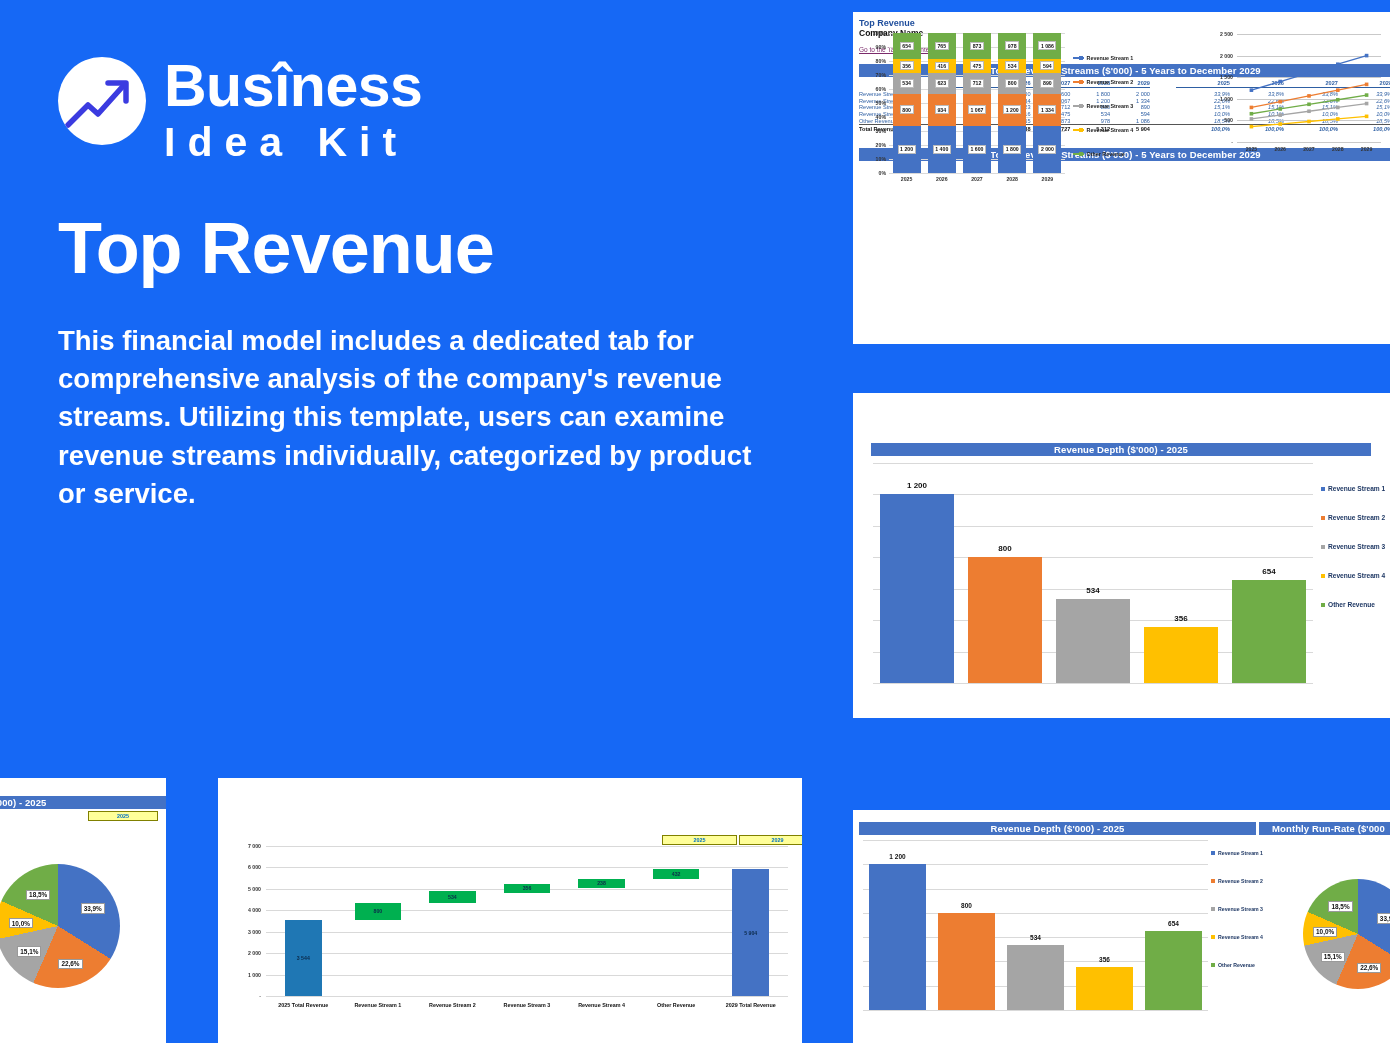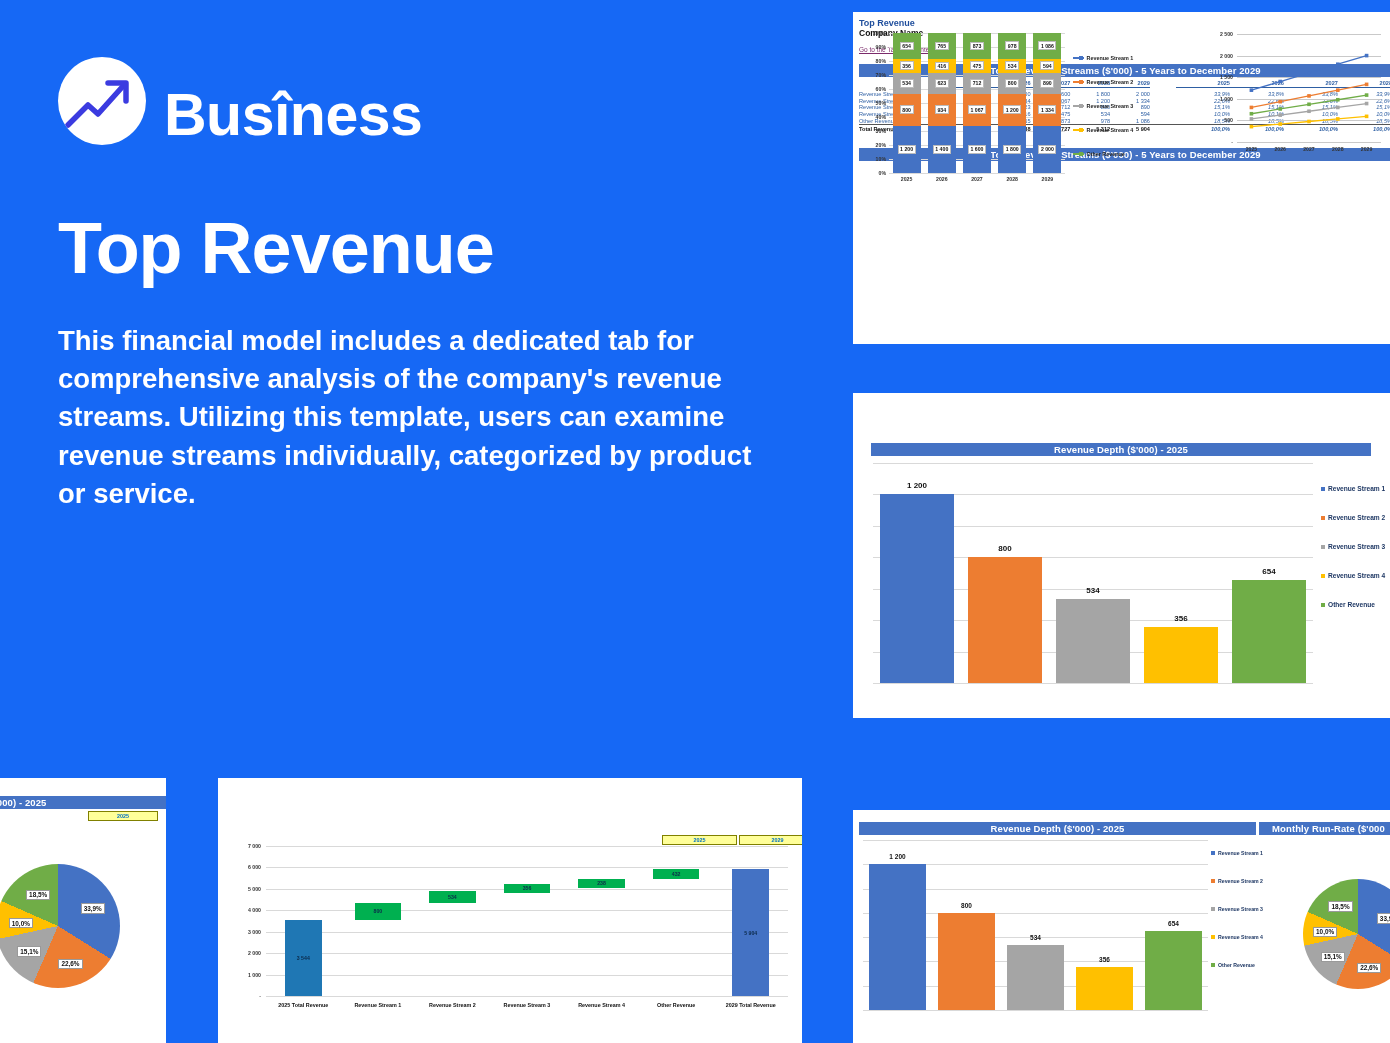--- a/index.html
+++ b/index.html
@@ -4,21 +4,21 @@
 <style>
   * { box-sizing: border-box; margin: 0; padding: 0; }
   html, body { width: 1390px; height: 1043px; overflow: hidden; }
   body {
     background: #1668F5;
     font-family: "Liberation Sans", sans-serif;
     position: relative;
   }
 
   
-  .brand { position: absolute; left: 58px; top: 57px; display: flex; align-items: flex-end; gap: 18px; }
+  .brand { position: absolute; left: 58px; top: 57px; display: flex; align-items: flex-start; gap: 18px; }
   .brand-mark { width: 88px; height: 88px; border-radius: 50%; background: #ffffff; position: relative; overflow: hidden; flex: 0 0 auto; }
   .brand-mark svg { position: absolute; left: 0; top: 0; }
   .brand-words { display: flex; flex-direction: column; line-height: 1; }
   .brand-line1 { color: #ffffff; font-size: 59px; font-weight: bold; letter-spacing: -0.5px; }
   .brand-line2 { color: #ffffff; font-size: 41px; font-weight: bold; letter-spacing: 12px; margin-top: 6px; }
 
   .hero-title { position: absolute; left: 58px; top: 207px; color: #fff; font-size: 72px; font-weight: bold; letter-spacing: -1px; }
   .hero-body { position: absolute; left: 58px; top: 322px; width: 700px; color: #fff; font-size: 27.5px; font-weight: bold; line-height: 1.39; }
 
   
@@ -86,20 +86,21 @@
 
 <div class="brand">
   <div class="brand-mark">
     <svg width="88" height="88" viewBox="0 0 88 88">
       <path d="M10 68 L30 48 L40 57 L66 28" fill="none" stroke="#3B3BE0" stroke-width="5.5" stroke-linecap="round" stroke-linejoin="round"></path>
       <path d="M50 26 L68 26 L68 44" fill="none" stroke="#3B3BE0" stroke-width="5.5" stroke-linecap="round" stroke-linejoin="round"></path>
     </svg>
   </div>
   <div class="brand-words">
     <div class="brand-line1">Busîness</div>
+    <div class="brand-line2">Idea Kit</div>
   </div>
 </div>
 
 <div class="hero-title">Top Revenue</div>
 <div class="hero-body">This financial model includes a dedicated tab for comprehensive analysis of the company's revenue streams. Utilizing this template, users can examine revenue streams individually, categorized by product or service.</div>
 
 <div class="panel" id="panel-top">
   <div style="position:absolute;left:6px;top:6px;">
     <div class="xl-title">Top Revenue</div>
     <div class="xl-sub">Company Name</div>

